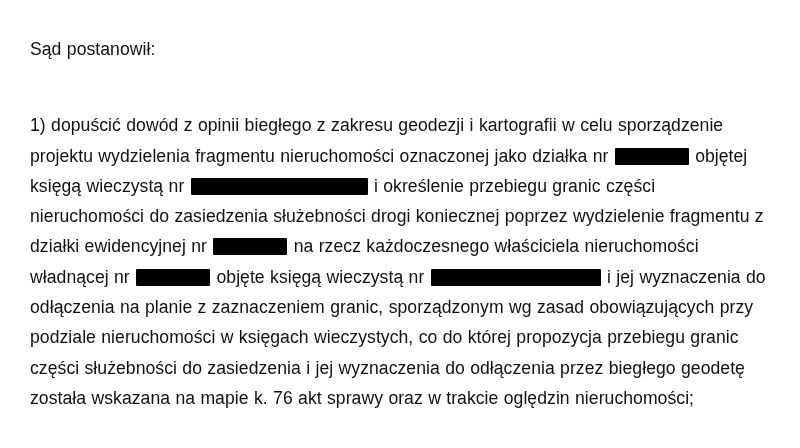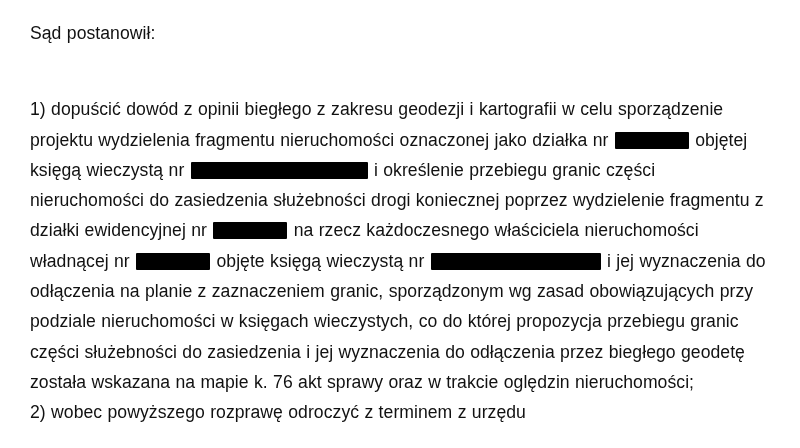--- a/index.html
+++ b/index.html
@@ -27,21 +27,21 @@
     line-height: 30.3px;
     letter-spacing: 0.05px;
     word-spacing: 0.4px;
     color: #111111;
     margin-top: 46px;
   }
   .para {
     margin: 0;
   }
   .para-intro {
-    margin: 0 0 30px 0;
+    margin: 16px 0 30px 0;
   }
   .redact {
     display: inline-block;
     background: #000000;
     color: transparent;
     border-radius: 1px;
     vertical-align: -3px;
     height: 17px;
     margin: 0 1px;
     user-select: none;
@@ -53,15 +53,14 @@
   .r-w5 { width: 170px; }
 </style>
 </head>
 <body>
 
 <div class="page">
   <p class="doc-text para-intro">Sąd postanowił:</p>
 
   <div class="doc-text">
     <p class="para">1) dopuścić dowód z opinii biegłego z zakresu geodezji i kartografii w celu sporządzenie projektu wydzielenia fragmentu nieruchomości oznaczonej jako działka nr <span class="redact r-w1"></span> objętej księgą wieczystą nr <span class="redact r-w2"></span> i określenie przebiegu granic części nieruchomości do zasiedzenia służebności drogi koniecznej poprzez wydzielenie fragmentu z działki ewidencyjnej nr <span class="redact r-w3"></span> na rzecz każdoczesnego właściciela nieruchomości władnącej nr <span class="redact r-w4"></span> objęte księgą wieczystą nr <span class="redact r-w5"></span> i jej wyznaczenia do odłączenia na planie z zaznaczeniem granic, sporządzonym wg zasad obowiązujących przy podziale nieruchomości w księgach wieczystych, co do której propozycja przebiegu granic części służebności do zasiedzenia i jej wyznaczenia do odłączenia przez biegłego geodetę została wskazana na mapie k. 76 akt sprawy oraz w trakcie oględzin nieruchomości;</p>
-    <p class="para">2) wobec powyższego rozprawę odroczyć z terminem z urzędu</p>
   </div>
 </div>
 
 </body></html>

